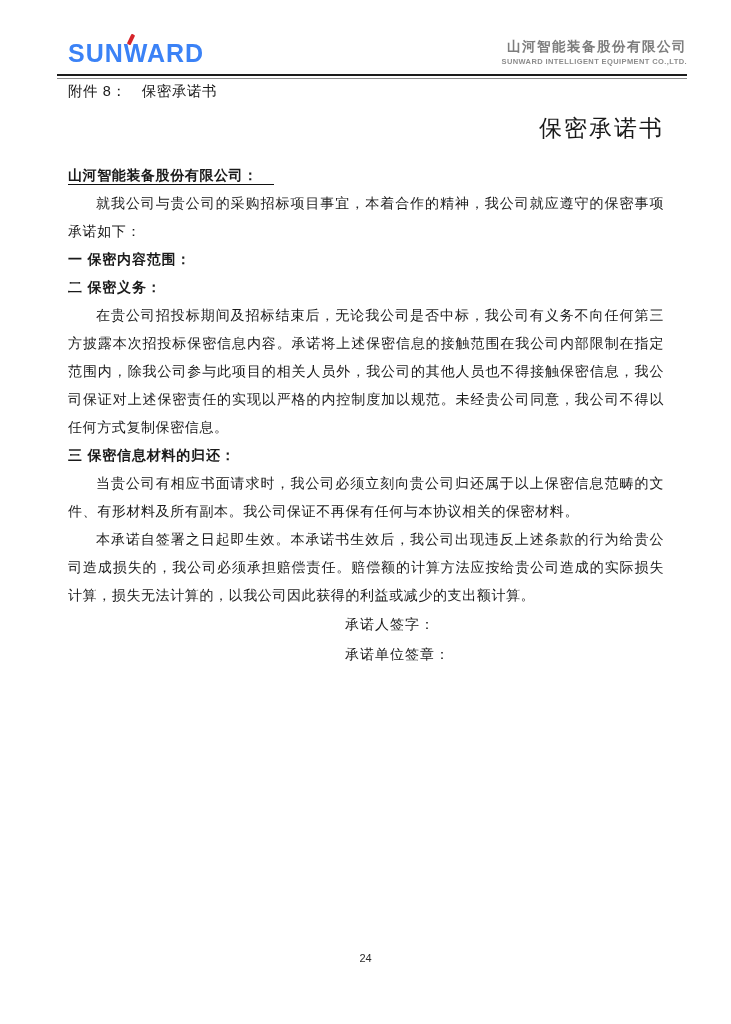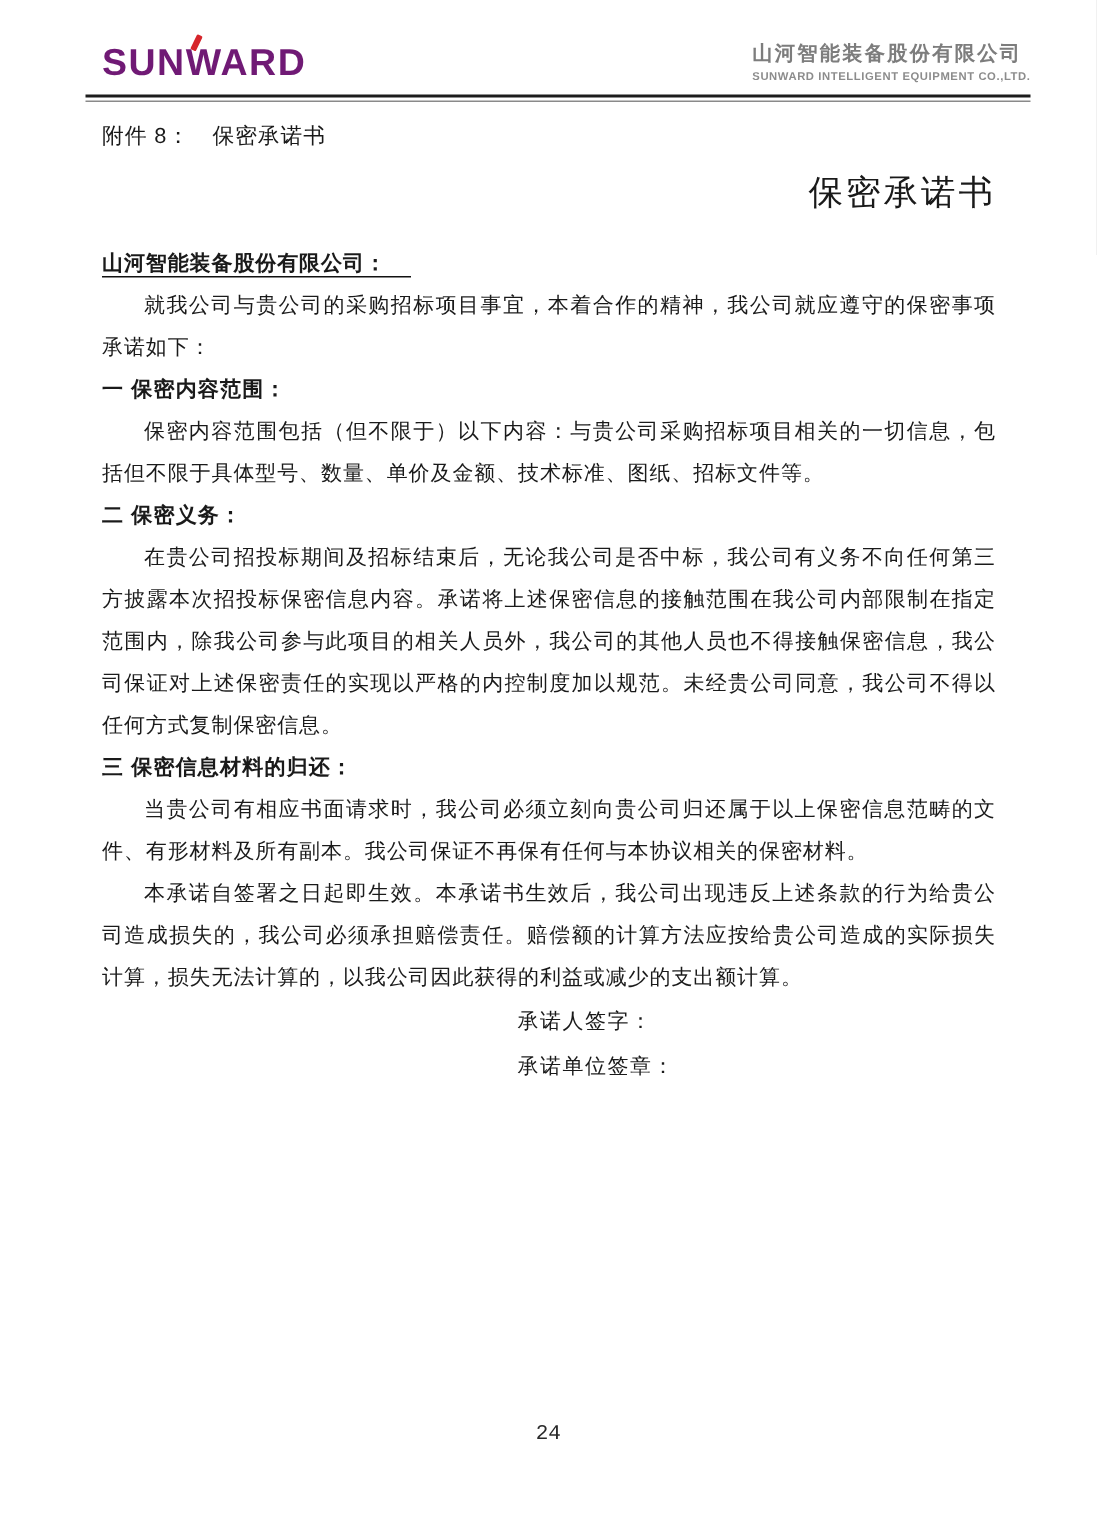--- a/index.html
+++ b/index.html
@@ -25,35 +25,36 @@
   .header-row {
     display: flex;
     justify-content: space-between;
     align-items: flex-end;
   }
   .logo {
     position: relative;
     font-size: 25px;
     font-weight: bold;
     letter-spacing: 1px;
-    color: #701a75;
+    color: #3b82f6;
     line-height: 30px;
     padding-left: 11px;
+    margin-top: 11px;
   }
   .logo-accent {
     position: absolute;
     left: 72px;
     top: -4px;
     width: 4px;
     height: 11px;
     background: #d6252b;
     border-radius: 1px;
     transform: rotate(26deg);
   }
-  .company-block { text-align: left; padding-bottom: 1px; }
+  .company-block { text-align: right; padding-bottom: 1px; }
   .company-cn {
     font-size: 13.5px;
     font-weight: bold;
     color: #7d7d7d;
     letter-spacing: 1.5px;
     line-height: 16px;
   }
   .company-en {
     font-size: 7.5px;
     font-weight: bold;
@@ -108,23 +109,23 @@
   .sig-line { line-height: 30px; letter-spacing: 1px; }
   .date-line { margin-left: 105px; line-height: 30px; letter-spacing: 1px; }
 
   
   .footer {
     position: absolute;
     bottom: 60px;
     left: 0;
     width: 100%;
     text-align: center;
-    font-size: 14px;
+    font-size: 11px;
     color: #2a2a2a;
-    font-family: Liberation Mono, monospace;
+    font-family: Liberation Sans, sans-serif;
   }
 </style>
 </head>
 <body>
 
 <div class="page">
 
   <div class="header">
     <div class="header-row">
       <div class="logo">
@@ -145,21 +146,20 @@
 
     <div class="doc-title">保密承诺书</div>
 
     <div class="salutation">
       <span>山河智能装备股份有限公司：</span>
     </div>
 
     <div class="para">就我公司与贵公司的采购招标项目事宜，本着合作的精神，我公司就应遵守的保密事项承诺如下：</div>
 
     <div class="sec-heading">一 保密内容范围：</div>
-    <div class="para">保密内容范围包括（但不限于）以下内容：与贵公司采购招标项目相关的一切信息，包括但不限于具体型号、数量、单价及金额、技术标准、图纸、招标文件等。</div>
 
     <div class="sec-heading">二 保密义务：</div>
     <div class="para">在贵公司招投标期间及招标结束后，无论我公司是否中标，我公司有义务不向任何第三方披露本次招投标保密信息内容。承诺将上述保密信息的接触范围在我公司内部限制在指定范围内，除我公司参与此项目的相关人员外，我公司的其他人员也不得接触保密信息，我公司保证对上述保密责任的实现以严格的内控制度加以规范。未经贵公司同意，我公司不得以任何方式复制保密信息。</div>
 
     <div class="sec-heading">三 保密信息材料的归还：</div>
     <div class="para">当贵公司有相应书面请求时，我公司必须立刻向贵公司归还属于以上保密信息范畴的文件、有形材料及所有副本。我公司保证不再保有任何与本协议相关的保密材料。</div>
 
     <div class="para">本承诺自签署之日起即生效。本承诺书生效后，我公司出现违反上述条款的行为给贵公司造成损失的，我公司必须承担赔偿责任。赔偿额的计算方法应按给贵公司造成的实际损失计算，损失无法计算的，以我公司因此获得的利益或减少的支出额计算。</div>
 
     <div class="signature-block">

